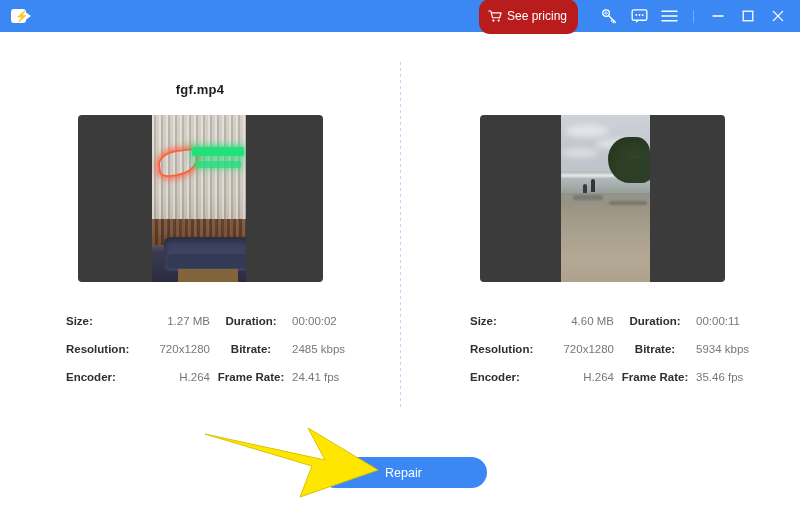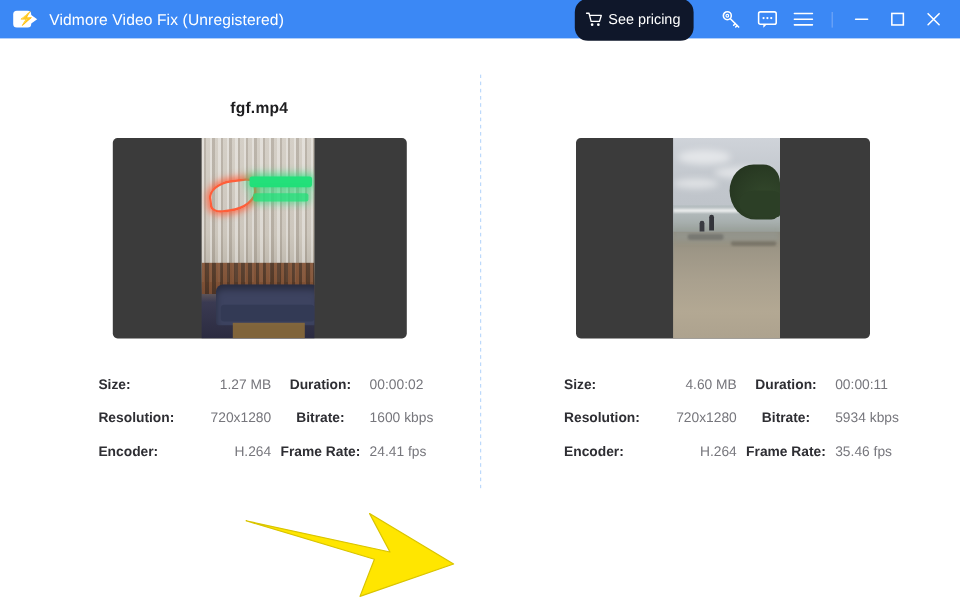--- a/index.html
+++ b/index.html
@@ -62,21 +62,21 @@
     white-space: nowrap;
   }
   .tb-right {
     margin-left: auto;
     display: flex;
     align-items: center;
     height: 32px;
   }
   .pricing-btn {
     height: 35px;
-    background: #0f172a;
+    background: #b91c1c;
     border-radius: 11px;
     display: flex;
     align-items: center;
     padding: 0 11px 0 9px;
     color: #ffffff;
     font-size: 12px;
     white-space: nowrap;
     cursor: pointer;
     margin-right: 16px;
   }
@@ -124,21 +124,21 @@
     background-image: linear-gradient(to bottom, #bcd9fb 0px, #bcd9fb 3px, transparent 3px, transparent 6px);
     background-size: 1px 6px;
   }
 
   .panel {
     position: absolute;
     top: 0;
     width: 400px;
     height: 400px;
   }
-  .panel.left  { left: 16px; }
+  .panel.left  { left: 0; }
   .panel.right { left: 400px; }
 
   .file-title {
     position: absolute;
     top: 50px;
     left: 0;
     width: 400px;
     text-align: center;
     font-size: 13px;
     font-weight: bold;
@@ -387,21 +387,20 @@
 <body>
 
 <div class="titlebar">
 
   <div class="tb-logo">
     <div class="body"></div>
     <div class="lens"></div>
     <div class="bolt">⚡</div>
   </div>
 
-  <div class="tb-title">Vidmore Video Fix (Unregistered)</div>
 
   <div class="tb-right">
 
     <div class="pricing-btn">
       <svg class="cart-ico" viewBox="0 0 16 15">
         <path d="M0.8 1.2 L3.2 1.2 L5.2 9.0 L13.2 9.0" fill="none" stroke="#ffffff" stroke-width="1.3" stroke-linecap="round" stroke-linejoin="round"></path>
         <path d="M3.9 3.3 L15 3.3 L13.3 9.0" fill="none" stroke="#ffffff" stroke-width="1.3" stroke-linecap="round" stroke-linejoin="round"></path>
         <circle cx="6.2" cy="12.2" r="1.3" fill="#ffffff"></circle>
         <circle cx="12.2" cy="12.2" r="1.3" fill="#ffffff"></circle>
       </svg>
@@ -481,21 +480,21 @@
       <div class="meta-row">
         <span class="m-label c1w">Size:</span>
         <span class="m-value c2w">1.27 MB</span>
         <span class="m-label c3w">Duration:</span>
         <span class="m-value">00:00:02</span>
       </div>
       <div class="meta-row">
         <span class="m-label c1w">Resolution:</span>
         <span class="m-value c2w">720x1280</span>
         <span class="m-label c3w">Bitrate:</span>
-        <span class="m-value">1600 kbps</span>
+        <span class="m-value">2485 kbps</span>
       </div>
       <div class="meta-row">
         <span class="m-label c1w">Encoder:</span>
         <span class="m-value c2w">H.264</span>
         <span class="m-label c3w">Frame Rate:</span>
         <span class="m-value">24.41 fps</span>
       </div>
     </div>
   </div>
 
@@ -536,20 +535,23 @@
       </div>
       <div class="meta-row">
         <span class="m-label c1w">Encoder:</span>
         <span class="m-value c2w">H.264</span>
         <span class="m-label c3w">Frame Rate:</span>
         <span class="m-value">35.46 fps</span>
       </div>
     </div>
   </div>
 
+  <button class="repair-btn">
+    <span>Repair</span>
+  </button>
 
 </div>
 
 <div class="arrow-layer">
   <svg width="800" height="511" viewBox="0 0 800 511">
     <path d="M205,434 L325,460 L308,428 L378,470 L300,497 L312,466 Z" fill="#ffe600" stroke="#d9c400" stroke-width="1" stroke-linejoin="round"></path>
   </svg>
 </div>
 
 </body></html>

